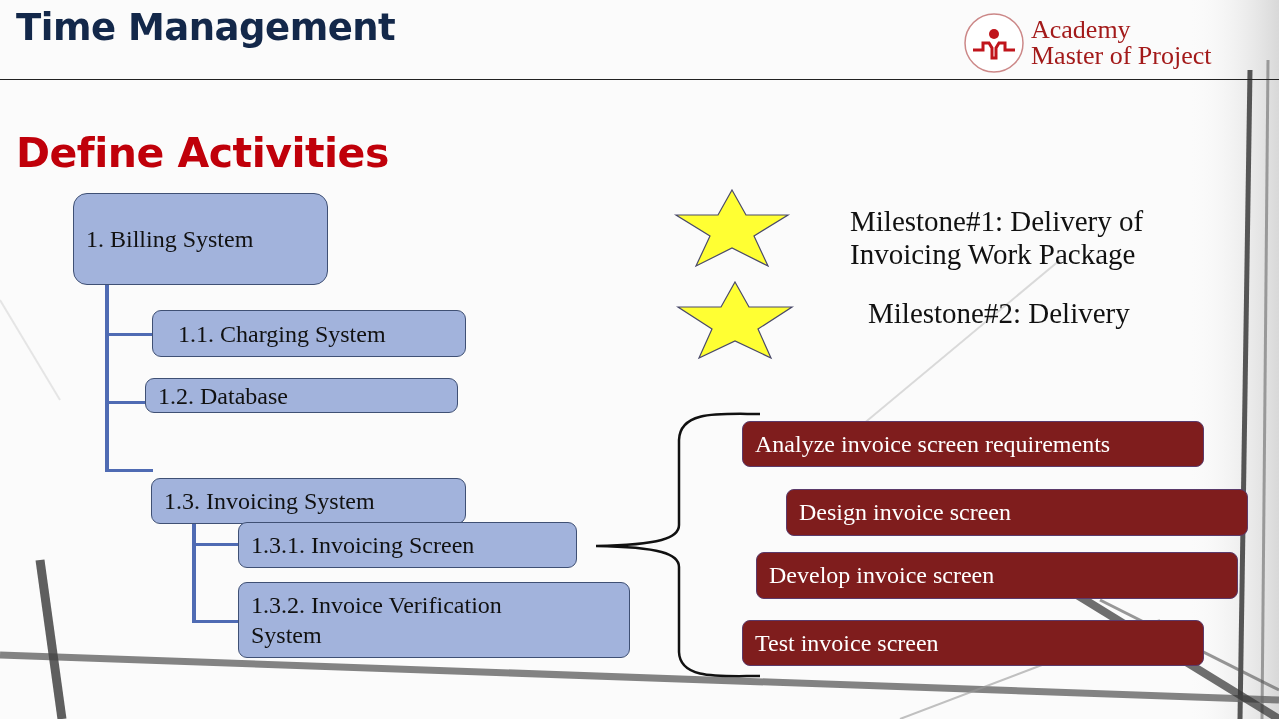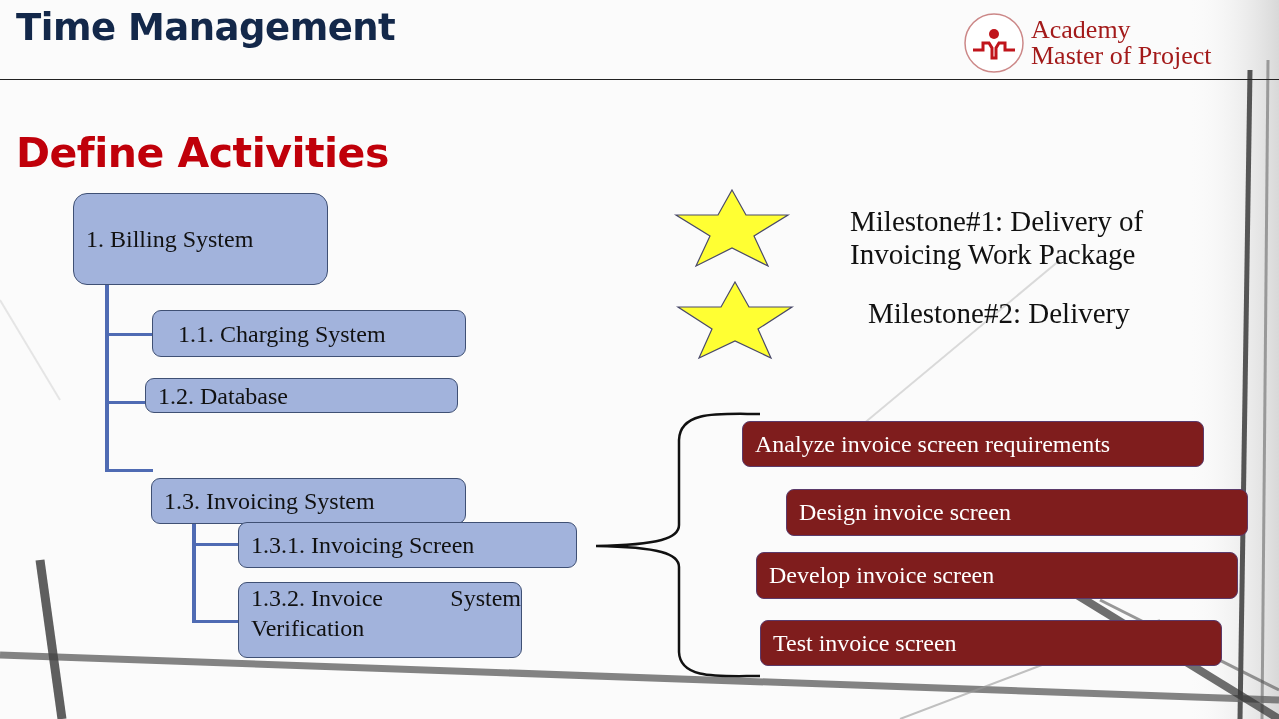--- a/index.html
+++ b/index.html
@@ -72,21 +72,21 @@
 </div>
 <div class="node" style="left:145px;top:378px;width:313px;height:35px;">
   <span>1.2. Database</span>
 </div>
 <div class="node" style="left:151px;top:446px;width:315px;height:46px;margin-top:32px;">
   <span>1.3. Invoicing System</span>
 </div>
 <div class="node" style="left:238px;top:522px;width:339px;height:46px;">
   <span>1.3.1. Invoicing Screen</span>
 </div>
-<div class="node" style="left:238px;top:582px;width:284px;height:76px;align-items:flex-start;justify-content:center;">
+<div class="node" style="left:238px;top:582px;width:392px;height:76px;align-items:flex-start;flex-direction:column;justify-content:center;">
   <span>1.3.2. Invoice Verification</span>
   <span>System</span>
 </div>
 
 <svg class="overlay" width="1279" height="719" viewBox="0 0 1279 719">
   <g>
     <polygon points="732,190 746,215 788,215 754,236 768,266 732,248 696,266 710,236 676,215 718,215" fill="#ffff33" stroke="#4a4a6a" stroke-width="1.2"></polygon>
   </g>
   <g>
     <polygon points="735,282 749,307 792,307 758,329 771,358 735,341 699,358 712,329 678,307 721,307" fill="#ffff33" stroke="#4a4a6a" stroke-width="1.2"></polygon>
@@ -104,15 +104,15 @@
 
 <div class="activity" style="left:742px;top:421px;width:462px;height:46px;">
   <span>Analyze invoice screen requirements</span>
 </div>
 <div class="activity" style="left:742px;top:489px;width:462px;height:47px;margin-left:44px;">
   <span>Design invoice screen</span>
 </div>
 <div class="activity" style="left:756px;top:552px;width:482px;height:47px;font-family:Liberation Serif, serif;">
   <span>Develop invoice screen</span>
 </div>
-<div class="activity" style="left:760px;top:620px;width:462px;height:46px;">
+<div class="activity" style="left:742px;top:620px;width:462px;height:46px;">
   <span>Test invoice screen</span>
 </div>
 
 </body></html>

